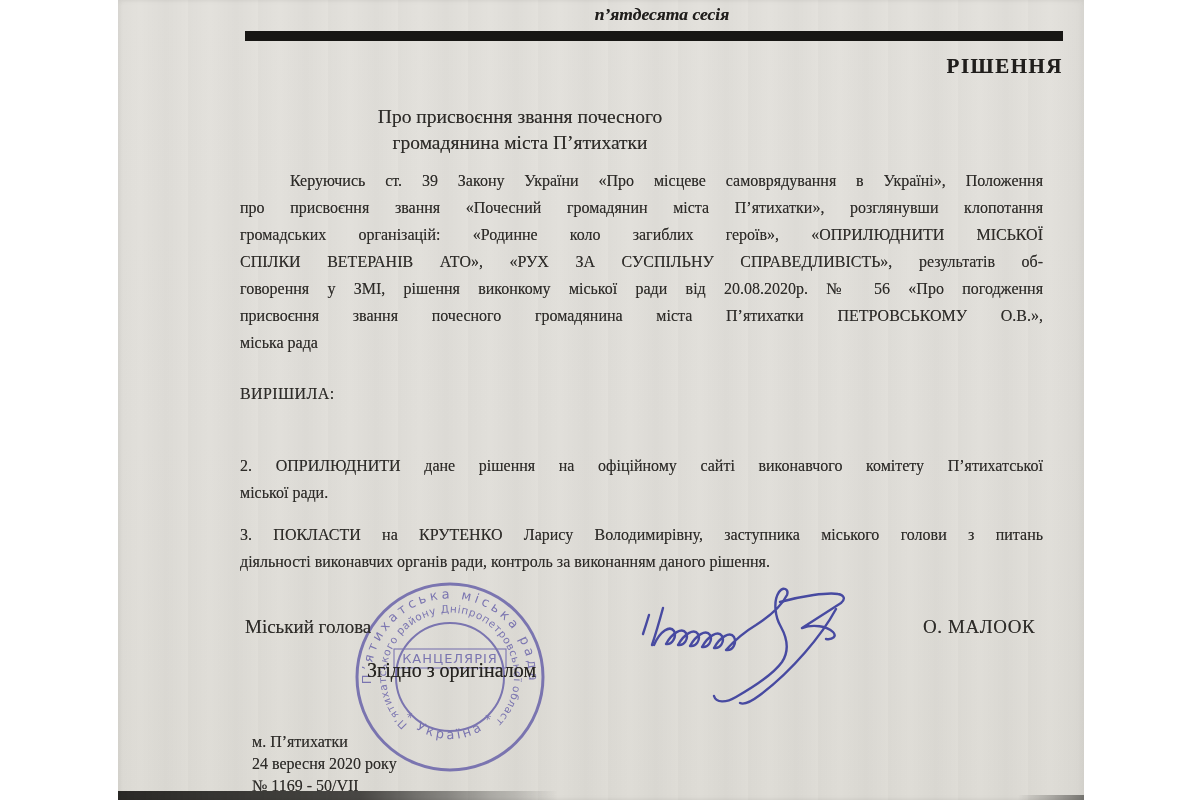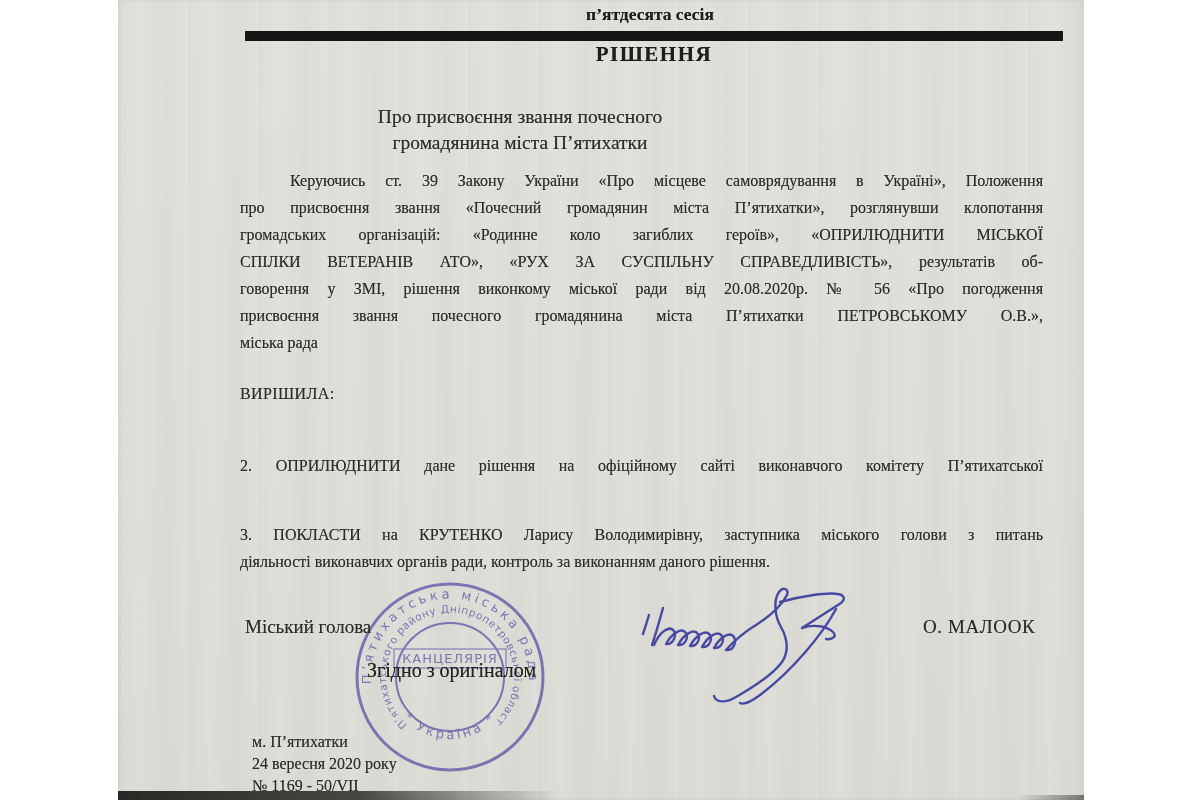--- a/index.html
+++ b/index.html
@@ -58,45 +58,46 @@
   .stamp-svg text {
     font-family:"DejaVu Sans", sans-serif;
   }
 </style>
 </head>
 <body>
 
 <div class="stage">
   <div class="paper">
 
-    <div class="abs session-line" style="left:123px; top:4px; width:818px;">п’ятдесята сесія</div>
+    <div class="abs session-line" style="left:135px; top:4px; width:818px;font-style:italic;">п’ятдесята сесія</div>
 
     <div class="abs black-bar" style="left:127px; top:31px; width:818px; height:10px;"></div>
 
-    <div class="abs doc-title" style="left:127px; top:42px; width:818px;">РІШЕННЯ</div>
+    <div class="abs doc-title" style="left:127px; top:54px; width:818px;text-align:right;">РІШЕННЯ</div>
 
     <div class="abs subject" style="left:122px; top:104px; width:560px;text-align:center;">
       <div class="doc-line">Про присвоєння звання почесного</div>
       <div class="doc-line">громадянина міста П’ятихатки</div>
     </div>
 
     <div class="abs" style="left:122px; top:167px; width:803px;">
       <div class="doc-line jl indent">Керуючись ст. 39 Закону України «Про місцеве самоврядування в Україні», Положення</div>
       <div class="doc-line jl">про присвоєння звання «Почесний громадянин міста П’ятихатки», розглянувши клопотання</div>
       <div class="doc-line jl">громадських організацій: «Родинне коло загиблих героїв», «ОПРИЛЮДНИТИ МІСЬКОЇ</div>
       <div class="doc-line jl">СПІЛКИ ВЕТЕРАНІВ АТО», «РУХ ЗА СУСПІЛЬНУ СПРАВЕДЛИВІСТЬ», результатів об-</div>
       <div class="doc-line jl">говорення у ЗМІ, рішення виконкому міської ради від 20.08.2020р. № 56 «Про погодження</div>
       <div class="doc-line jl">присвоєння звання почесного громадянина міста П’ятихатки ПЕТРОВСЬКОМУ О.В.»,</div>
       <div class="doc-line">міська рада</div>
       <div class="doc-line tail-upper">ВИРІШИЛА:</div>
     </div>
 
 
     <div class="abs" style="left:122px; top:452px; width:803px;">
       <div class="doc-line jl">2. ОПРИЛЮДНИТИ дане рішення на офіційному сайті виконавчого комітету П’ятихатської</div>
+      <div class="doc-line">міської ради.</div>
     </div>
 
     <div class="abs" style="left:122px; top:521px; width:803px;">
       <div class="doc-line jl">3. ПОКЛАСТИ на КРУТЕНКО Ларису Володимирівну, заступника міського голови з питань</div>
       <div class="doc-line">діяльності виконавчих органів ради, контроль за виконанням даного рішення.</div>
     </div>
 
     <svg class="abs stamp-svg" style="left:232px; top:577px;" width="200" height="200" viewBox="-100 -100 200 200">
       <g stroke="#554ea2" fill="#554ea2" opacity="0.72">
         <circle cx="0" cy="0" r="93" fill="none" stroke-width="3"></circle>

